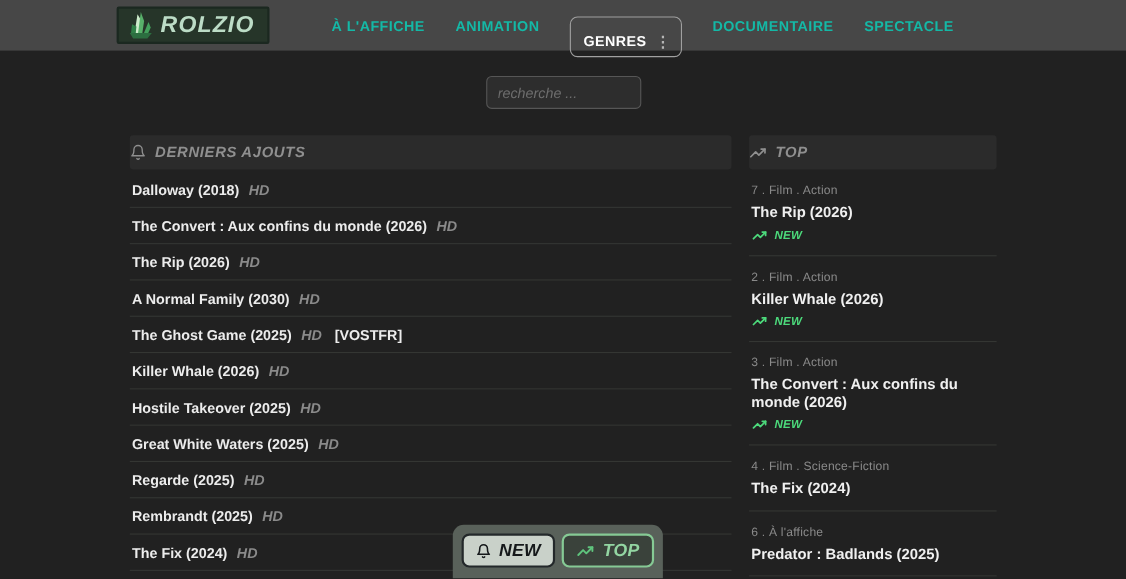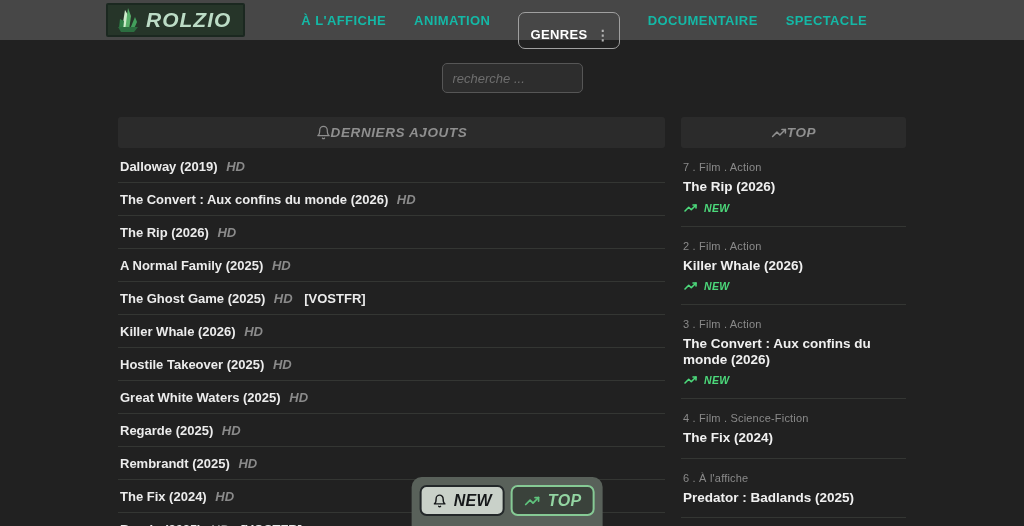--- a/index.html
+++ b/index.html
@@ -5,21 +5,21 @@
   * { margin:0; padding:0; box-sizing:border-box; }
   html,body { width:1024px; height:526px; overflow:hidden; }
   body {
     background:#212121;
     font-family:"Liberation Sans", sans-serif;
     position:relative;
   }
 
   
   .navbar {
-    height:40px; background:#474747;
+    height:46px; background:#474747;
     display:flex; align-items:center;
   }
   .logo {
     margin-left:106px;
     background:#263529; border:2px solid #1b2820; border-radius:2px;
     display:flex; align-items:center; gap:6px;
     padding:2px 12px 2px 8px; height:34px; cursor:pointer;
   }
   .logo-text {
     color:#bcdcc6; font-size:21px; font-weight:bold; font-style:italic;
@@ -48,21 +48,21 @@
   }
   .search-input::placeholder { color:#6e6e6e; font-style:italic; }
 
   
   .main-wrap { width:788px; margin:24px auto 0; display:flex; gap:16px; align-items:flex-start; }
   .col-left { width:547px; }
   .col-right { width:225px; }
 
   .panel-header {
     height:31px; background:#2b2b2b; border-radius:3px;
-    display:flex; align-items:center; justify-content:center; 
+    display:flex; align-items:center; justify-content:flex-start; gap:8px;
     color:#8f8f8f; font-size:13.5px; font-weight:bold; font-style:italic;
     letter-spacing:.6px;
   }
   .panel-header svg { stroke:#8f8f8f; }
 
   
   .latest-list { list-style:none; margin-top:2px; }
   .lrow {
     padding:9px 2px 8px; border-bottom:1px solid #343633;
     font-size:13px; cursor:pointer; white-space:nowrap;
@@ -137,39 +137,39 @@
       <span style="display:flex;">
         <svg width="15" height="15" viewBox="0 0 24 24" fill="none" stroke-width="2" stroke-linecap="round" stroke-linejoin="round">
           <path d="M18 8a6 6 0 0 0-12 0c0 7-3 9-3 9h18s-3-2-3-9"></path>
             <path d="M13.7 21a2 2 0 0 1-3.4 0"></path>
         </svg>
       </span>
       <span>DERNIERS AJOUTS</span>
     </div>
     <ul class="latest-list" id="latest-list">
   <li class="lrow">
-    <span class="ltitle">Dalloway (2019)</span>
+    <span class="ltitle">Dalloway (2018)</span>
     <span class="lhd">HD</span>
     
   </li>
 
   <li class="lrow">
     <span class="ltitle">The Convert : Aux confins du monde (2026)</span>
     <span class="lhd">HD</span>
     
   </li>
 
   <li class="lrow">
     <span class="ltitle">The Rip (2026)</span>
     <span class="lhd">HD</span>
     
   </li>
 
   <li class="lrow">
-    <span class="ltitle">A Normal Family (2025)</span>
+    <span class="ltitle">A Normal Family (2030)</span>
     <span class="lhd">HD</span>
     
   </li>
 
   <li class="lrow">
     <span class="ltitle">The Ghost Game (2025)</span>
     <span class="lhd">HD</span>
     <span class="ltag">[VOSTFR]</span>
   </li>
 

